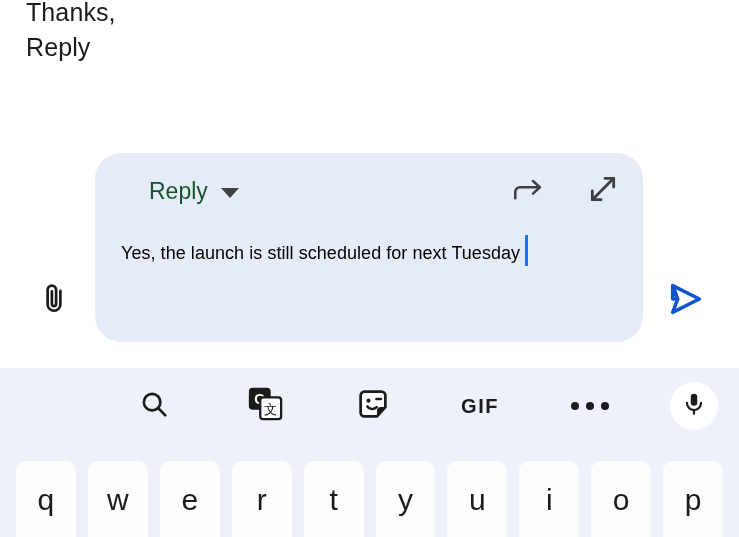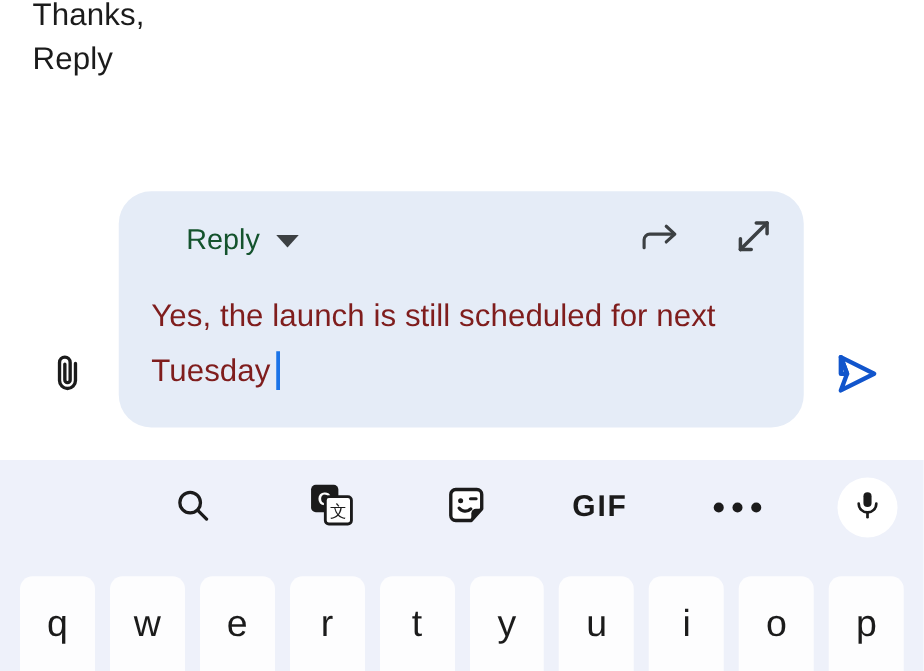--- a/index.html
+++ b/index.html
@@ -116,23 +116,23 @@
     display: flex;
     align-items: center;
     justify-content: center;
     cursor: pointer;
   }
   .compose-text {
     position: absolute;
     left: 26px;
     top: 78px;
     width: 500px;
-    font-size: 25px;
+    font-size: 18px;
     line-height: 44px;
-    color: #7f1d1d;
+    color: #000000;
     letter-spacing: 0.05px;
   }
   .caret-bar {
     display: inline-block;
     width: 3px;
     height: 31px;
     background: #1a73e8;
     vertical-align: -7px;
     margin-left: 5px;
   }
@@ -160,21 +160,21 @@
     justify-content: center;
     cursor: pointer;
   }
   .kb-circle {
     width: 48px;
     height: 48px;
     border-radius: 50%;
     background: #ffffff;
   }
   .gif-text {
-    font-size: 24px;
+    font-size: 20px;
     font-weight: bold;
     color: #1b1b1b;
     letter-spacing: 1.5px;
     font-family: "Liberation Sans", sans-serif;
   }
   .dots {
     display: flex;
     gap: 7px;
     align-items: center;
   }

